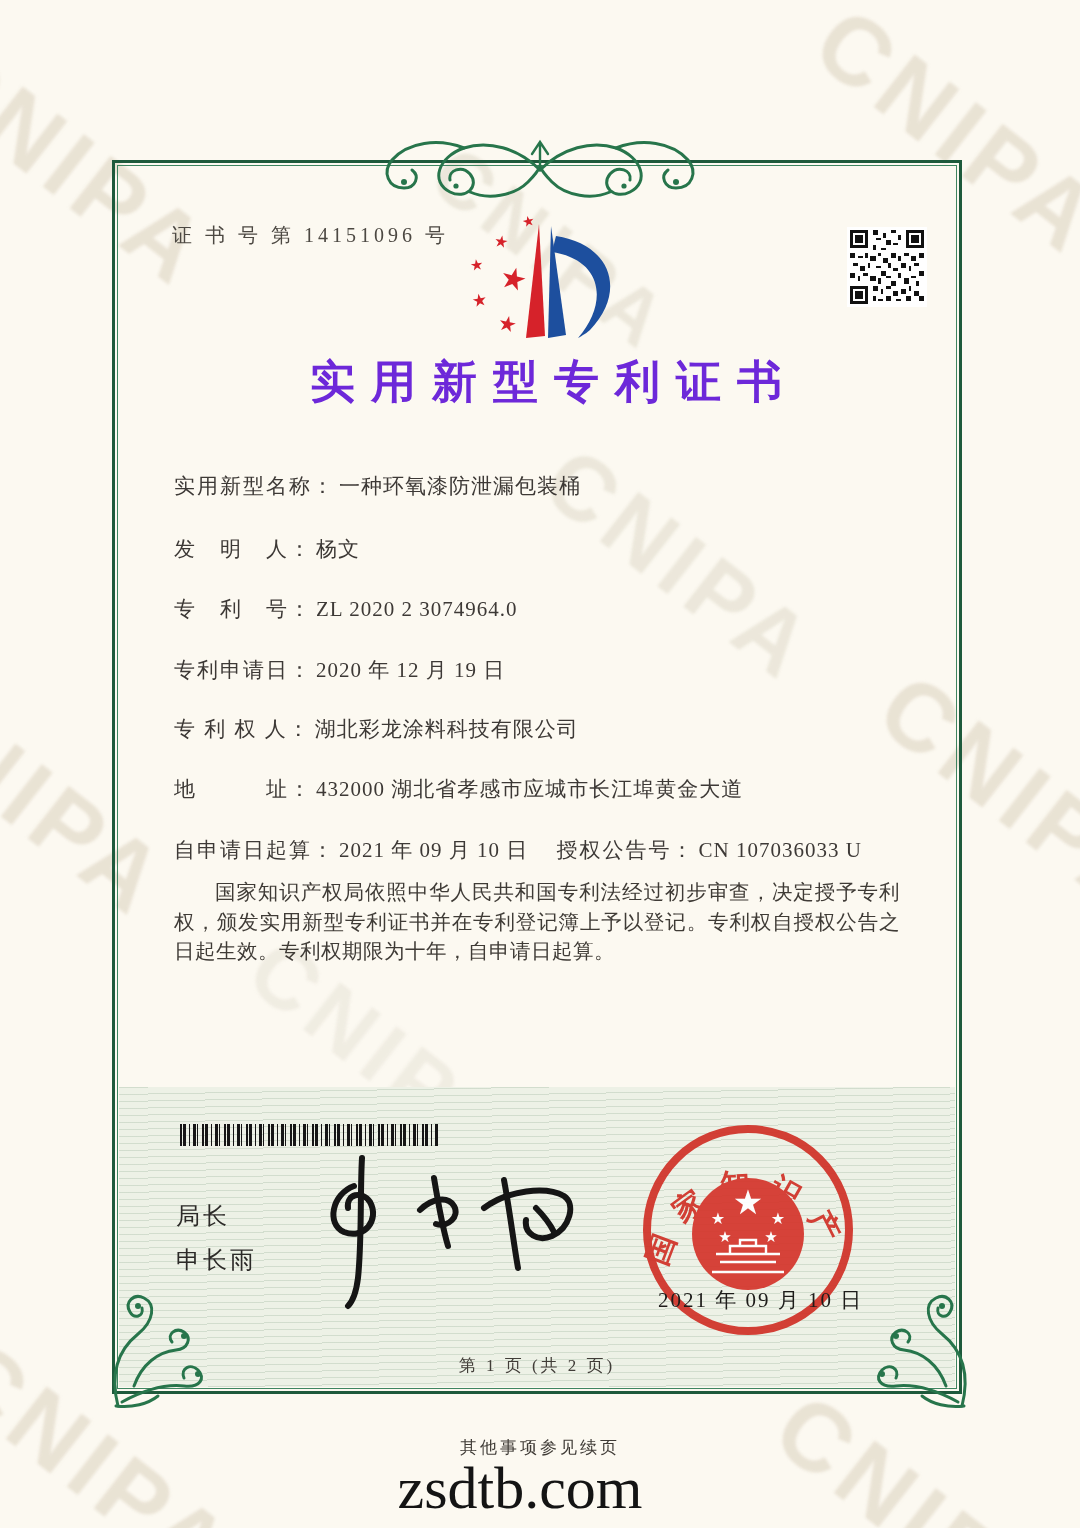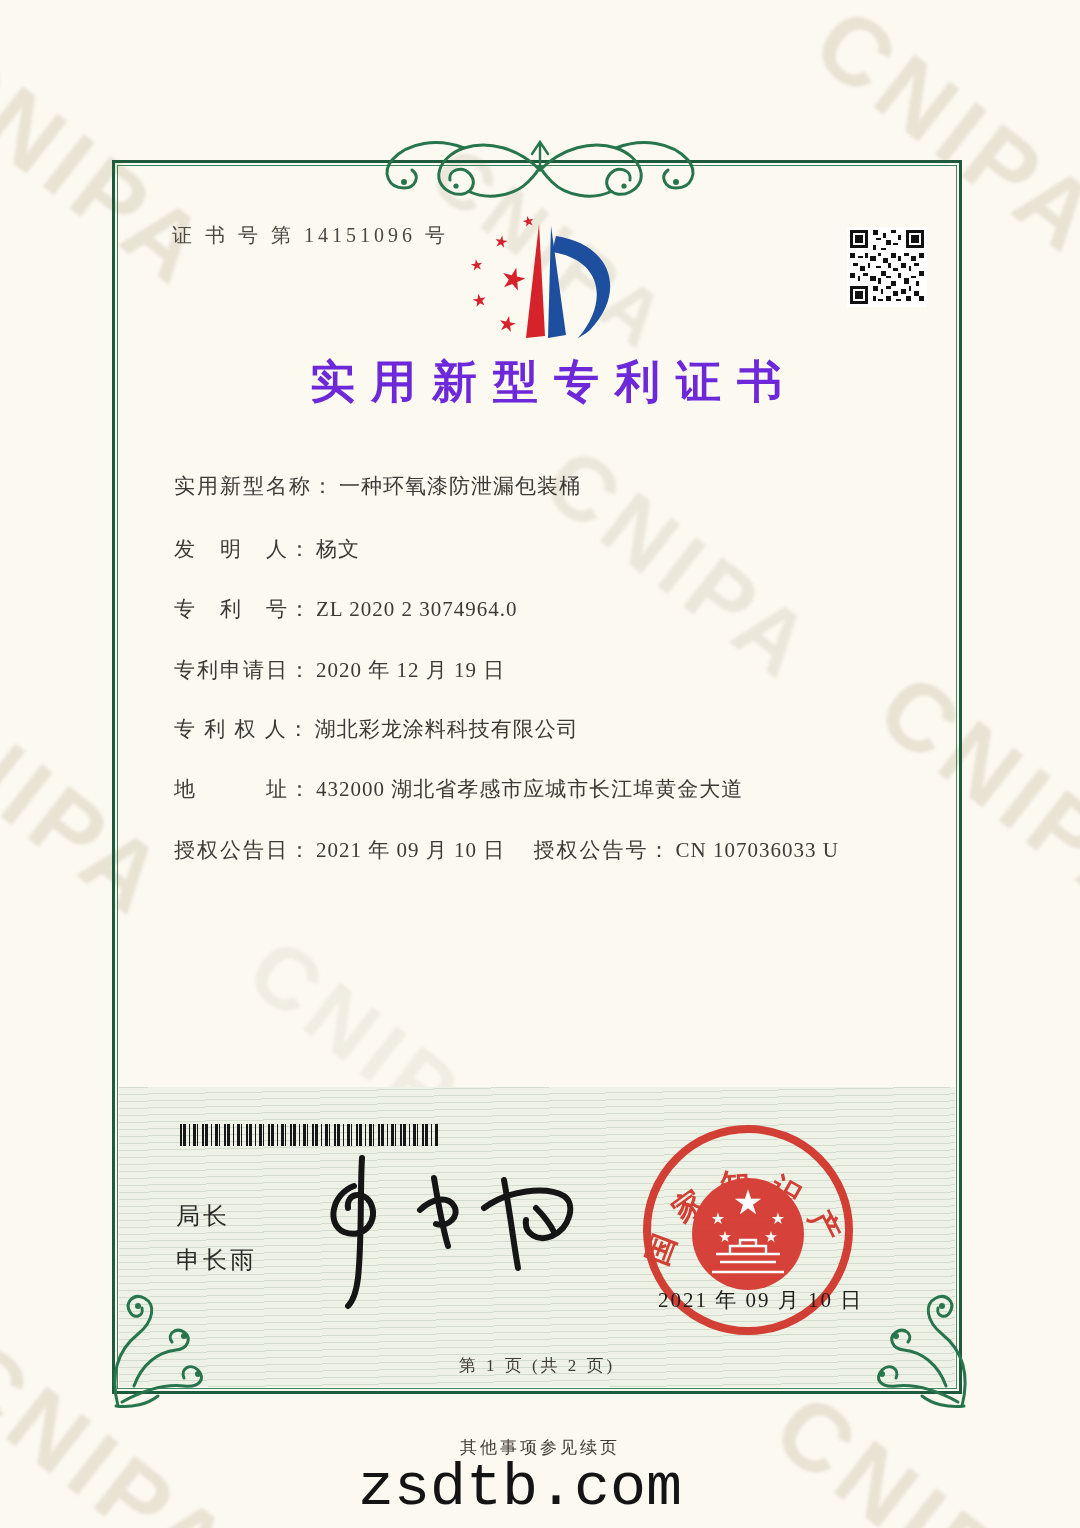--- a/index.html
+++ b/index.html
@@ -119,21 +119,21 @@
   .page-indicator{
     position:absolute;left:112px;top:1354px;width:850px;text-align:center;
     font-size:17px;letter-spacing:3px;color:#413d38;z-index:3;
   }
   .footer-note{
     position:absolute;left:0;top:1436px;width:1080px;text-align:center;
     font-size:17px;letter-spacing:3px;color:#3f3b36;z-index:2;
   }
   .site-wm{
     position:absolute;left:0;top:1454px;width:1040px;text-align:center;
-    font-family:Liberation Mono, monospace;
+    font-family:Liberation Serif, serif;
     font-size:60px;color:#141414;z-index:2;
   }
 </style>
 </head>
 <body>
 
 <div class="wm" style="left:-30px;top:18px;">CNIPA</div>
 <div class="wm" style="left:862px;top:-14px;">CNIPA</div>
 <div class="wm" style="left:-72px;top:648px;">CNIPA</div>
 <div class="wm" style="left:926px;top:652px;">CNIPA</div>
@@ -245,25 +245,26 @@
 <div class="row" style="top:656px;">
   <span class="lbl">专利申请日：</span><span class="val">2020 年 12 月 19 日</span>
 </div>
 <div class="row" style="top:715px;">
   <span class="lbl">专 利 权 人：</span><span class="val">湖北彩龙涂料科技有限公司</span>
 </div>
 <div class="row" style="top:775px;">
   <span class="lbl">地　　　址：</span><span class="val">432000 湖北省孝感市应城市长江埠黄金大道</span>
 </div>
 <div class="row" style="top:836px;">
-  <span class="lbl">授权公告日：</span><span class="val">2021 年 09 月 10 日</span>
+  <span class="lbl">自申请日起算：</span><span class="val">2021 年 09 月 10 日</span>
   <span class="lbl2">授权公告号：</span><span class="val">CN 107036033 U</span>
 </div>
 
 <div class="paras">
+  <p>国家知识产权局依照中华人民共和国专利法经过初步审查，决定授予专利权，颁发实用新型专利证书并在专利登记簿上予以登记。专利权自授权公告之日起生效。专利权期限为十年，自申请日起算。</p>
 </div>
 
 <div class="barcode"></div>
 
 <div class="signer t1">局长</div>
 <div class="signer t2">申长雨</div>
 
 <svg class="signature" viewBox="0 0 280 170">
   <g stroke="#151515" stroke-width="6" fill="none" stroke-linecap="round" stroke-linejoin="round">
     <path d="M46 36 C24 44 18 74 36 82 C56 90 72 70 62 52 C54 40 38 44 40 58"></path>

